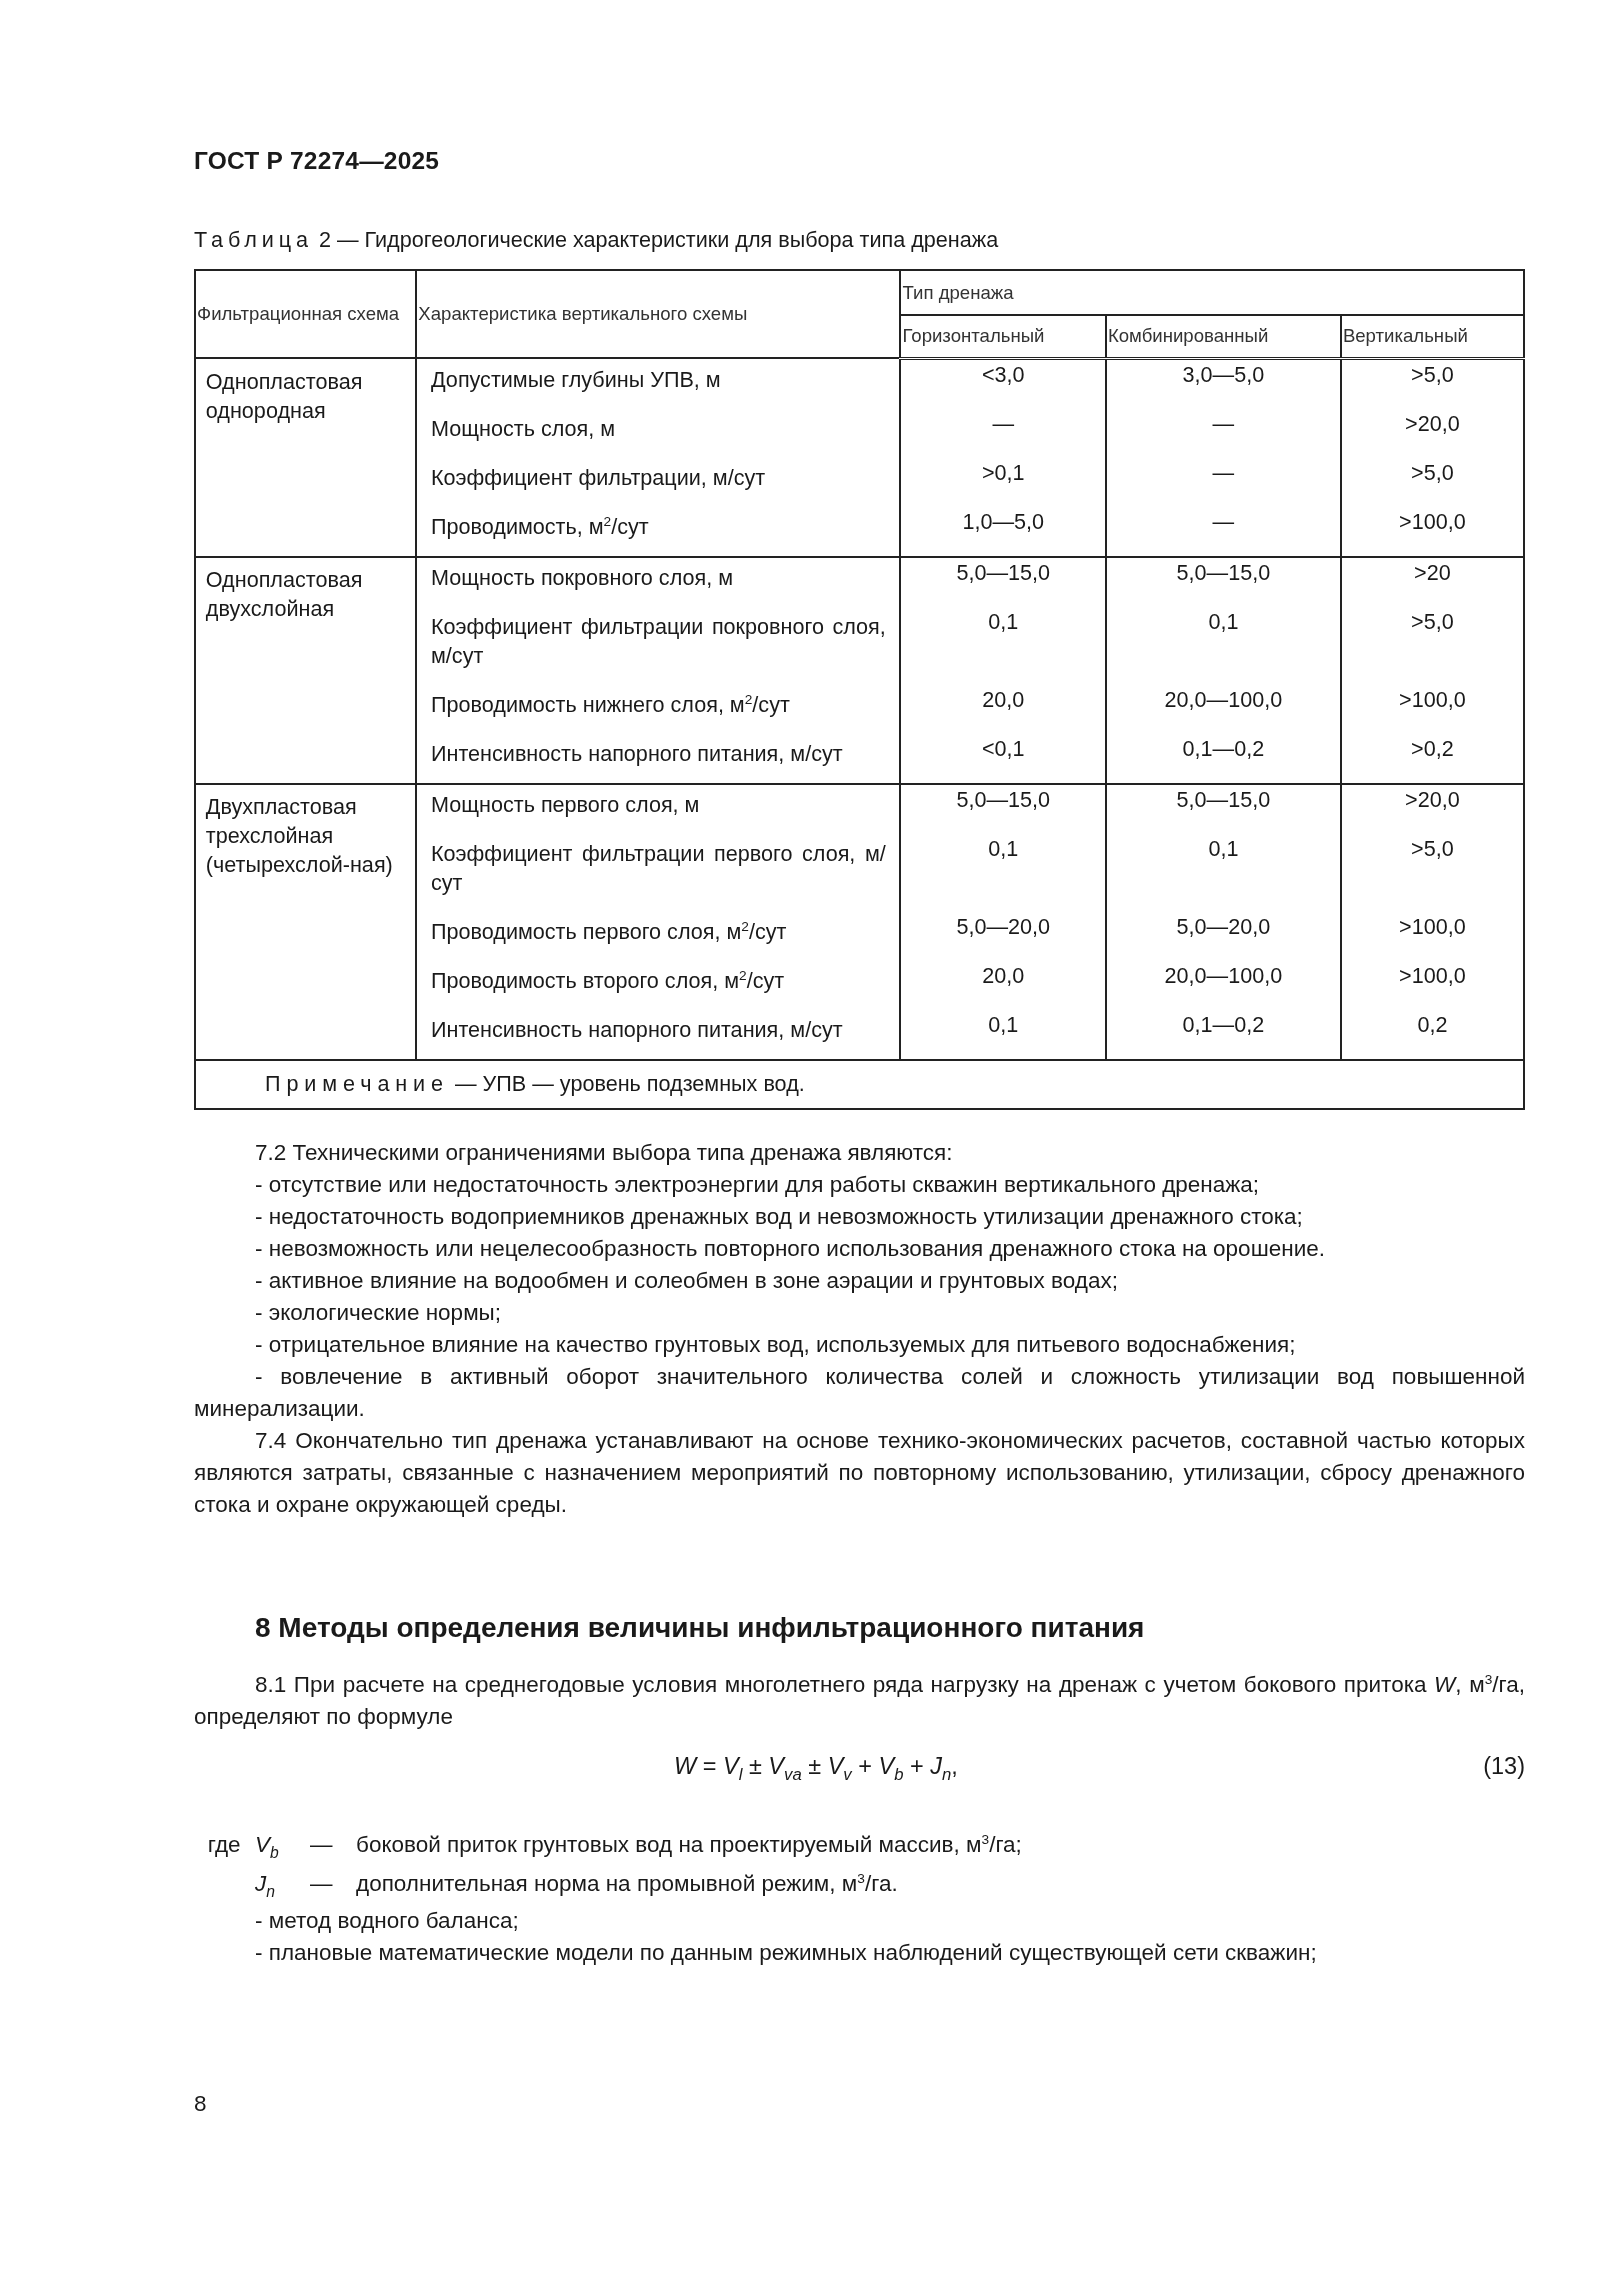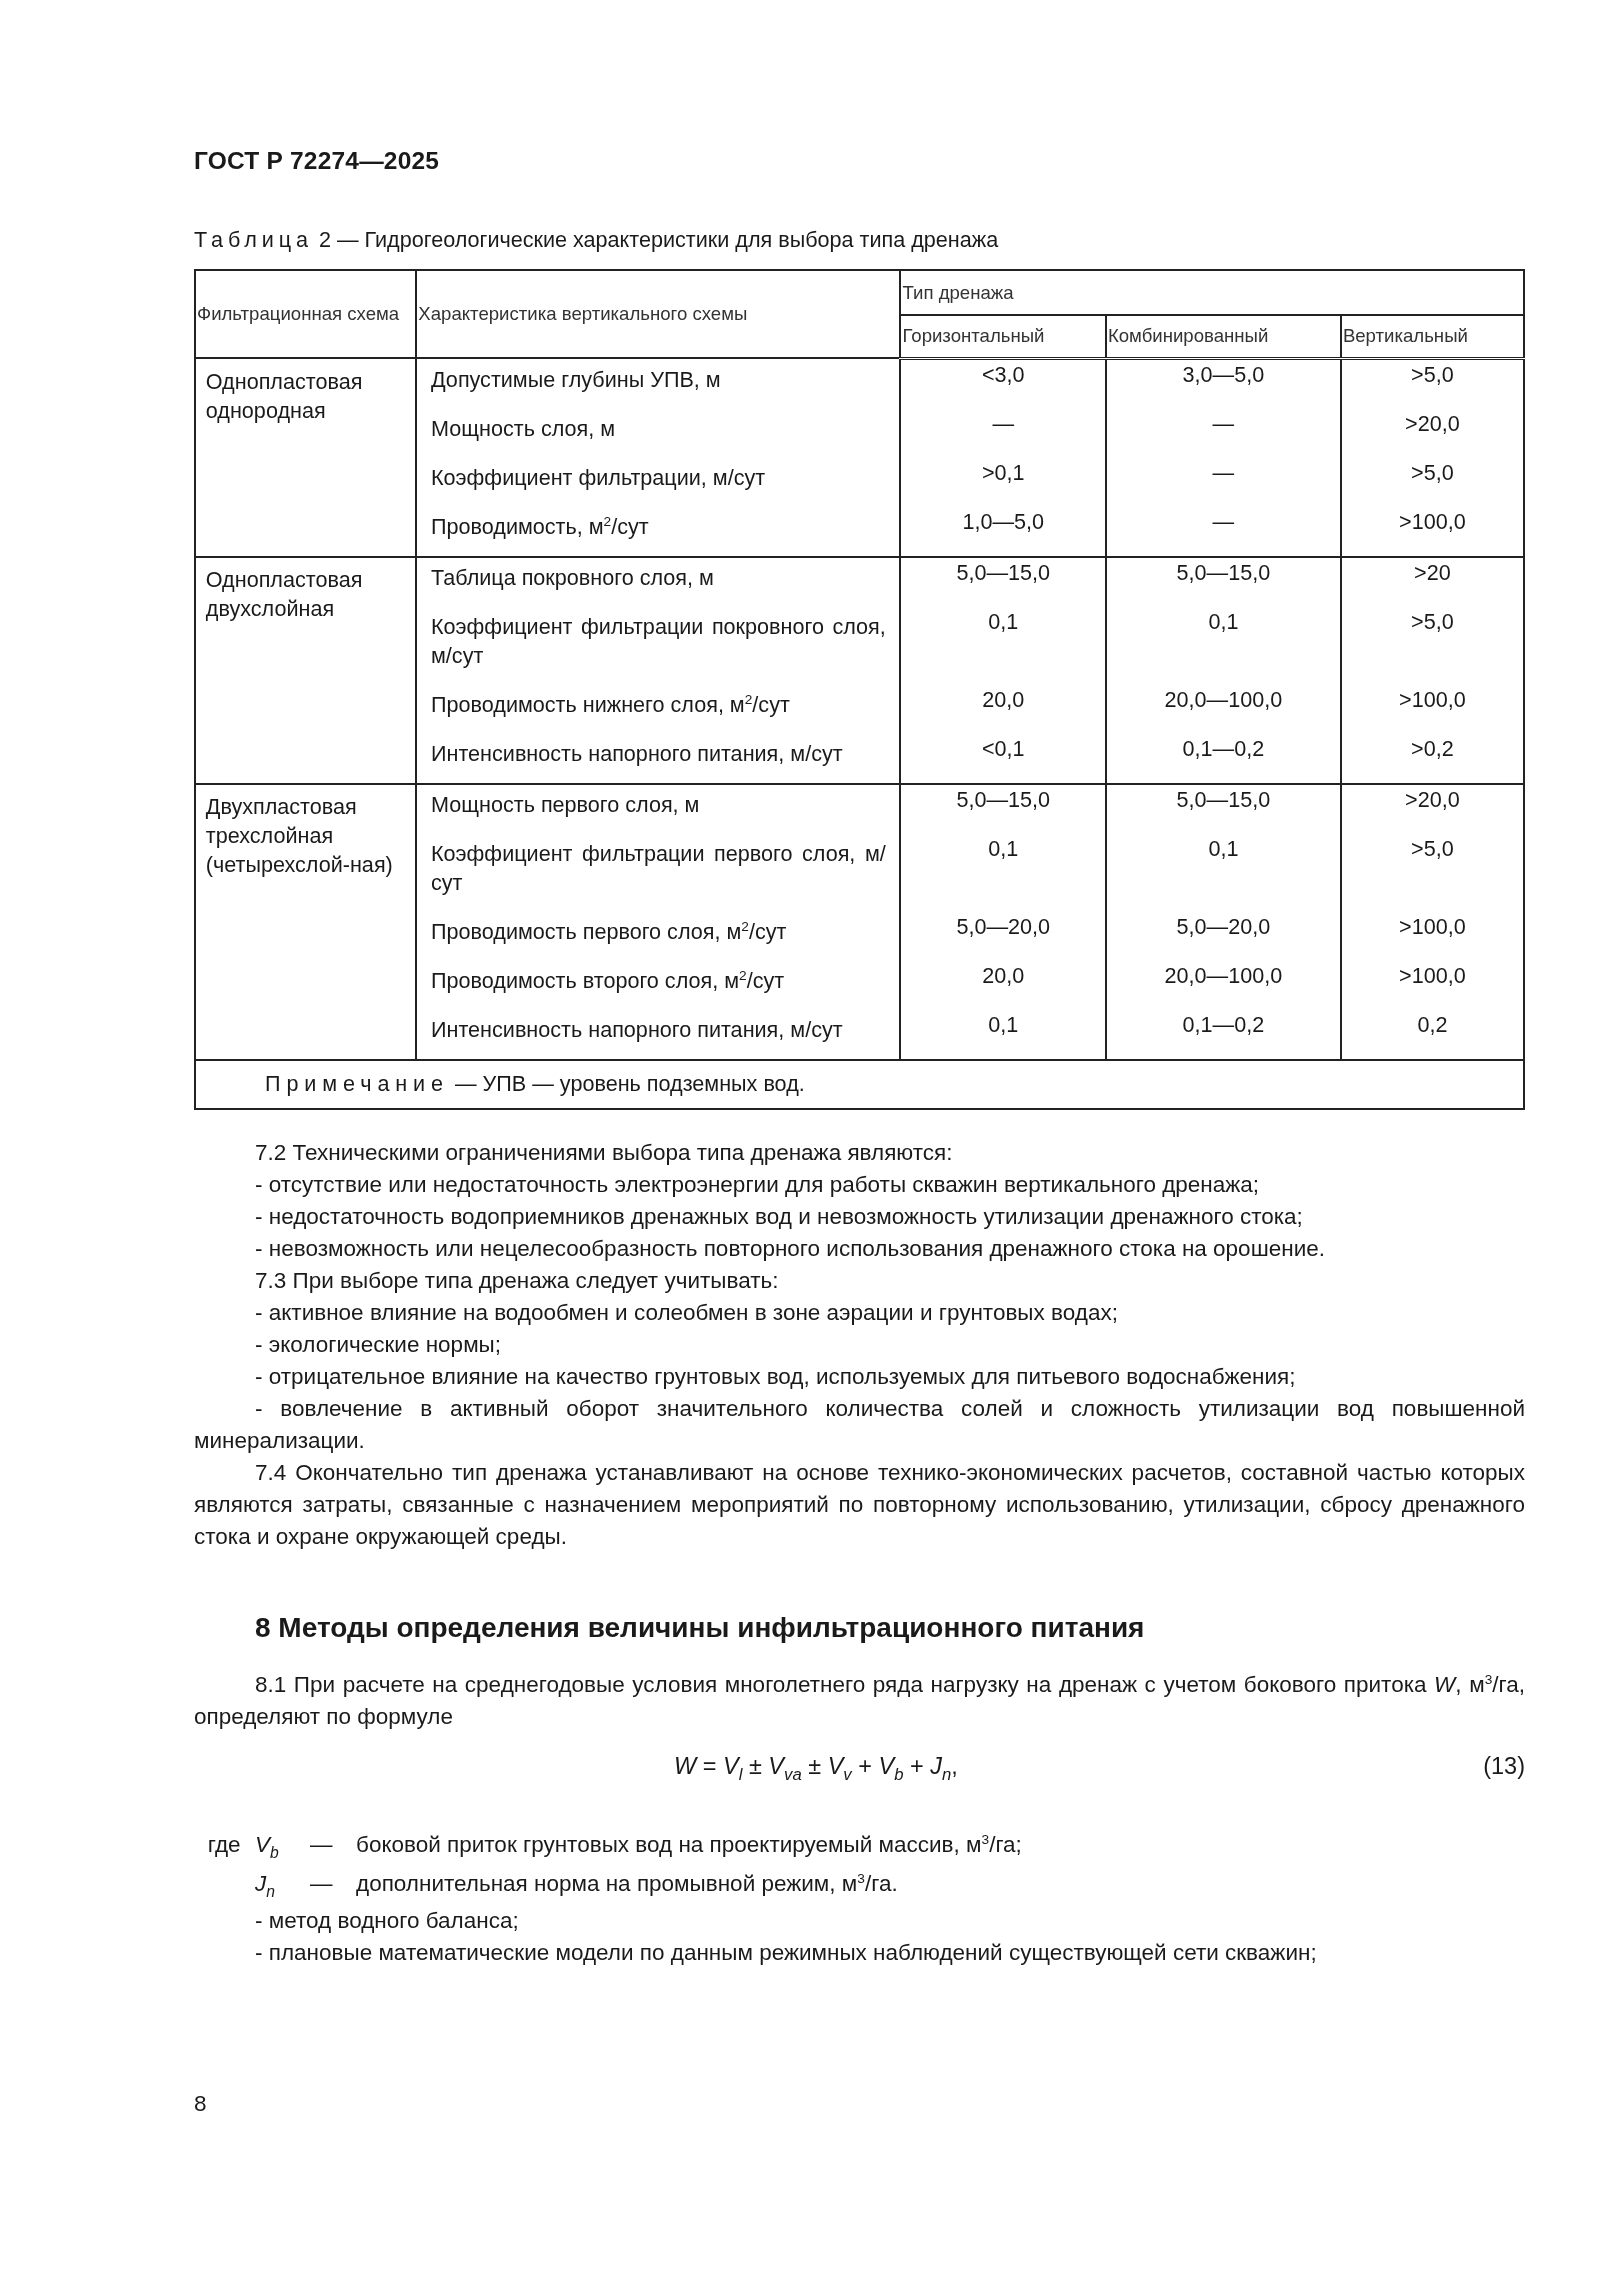--- a/index.html
+++ b/index.html
@@ -93,21 +93,21 @@
           <td class="c-ver">
             <span class="line val">&gt;5,0</span>
             <span class="line val">&gt;20,0</span>
             <span class="line val">&gt;5,0</span>
             <span class="line val">&gt;100,0</span>
           </td>
         </tr>
         <tr class="grp">
           <td class="schema" style="padding: 7.8px 9.8px;">Однопластовая двухслойная</td>
           <td class="char-cell">
-            <span class="line"><span>Таблица покровного слоя, м</span><sup></sup><span></span></span>
+            <span class="line"><span>Мощность покровного слоя, м</span><sup></sup><span></span></span>
             <span class="line tall justify"><span>Коэффициент фильтрации покровного слоя, м/сут</span><sup></sup><span></span></span>
             <span class="line"><span>Проводимость нижнего слоя, м</span><sup>2</sup><span>/сут</span></span>
             <span class="line"><span>Интенсивность напорного питания, м/сут</span><sup></sup><span></span></span>
           </td>
           <td class="c-hor">
             <span class="line val">5,0—15,0</span>
             <span class="line val tall">0,1</span>
             <span class="line val">20,0</span>
             <span class="line val">&lt;0,1</span>
           </td>
@@ -163,21 +163,20 @@
         </td>
       </tr>
     </tfoot>
   </table>
 
   <div class="body-text" style="top:1137px">
     <p class="ind">7.2 Техническими ограничениями выбора типа дренажа являются:</p>
     <p class="ind">- отсутствие или недостаточность электроэнергии для работы скважин вертикального дренажа;</p>
     <p class="ind">- недостаточность водоприемников дренажных вод и невозможность утилизации дренажного стока;</p>
     <p class="ind">- невозможность или нецелесообразность повторного использования дренажного стока на орошение.</p>
-    <p class="ind">7.3 При выборе типа дренажа следует учитывать:</p>
     <p class="ind">- активное влияние на водообмен и солеобмен в зоне аэрации и грунтовых водах;</p>
     <p class="ind">- экологические нормы;</p>
     <p class="ind">- отрицательное влияние на качество грунтовых вод, используемых для питьевого водоснабжения;</p>
     <p class="ind">- вовлечение в активный оборот значительного количества солей и сложность утилизации вод повышенной минерализации.</p>
     <p class="ind">7.4 Окончательно тип дренажа устанавливают на основе технико-экономических расчетов, составной частью которых являются затраты, связанные с назначением мероприятий по повторному использованию, утилизации, сбросу дренажного стока и охране окружающей среды.</p>
   </div>
 
   <div class="section-title">8  Методы определения величины инфильтрационного питания</div>
 
   <div class="body-text" style="top:1669px">

